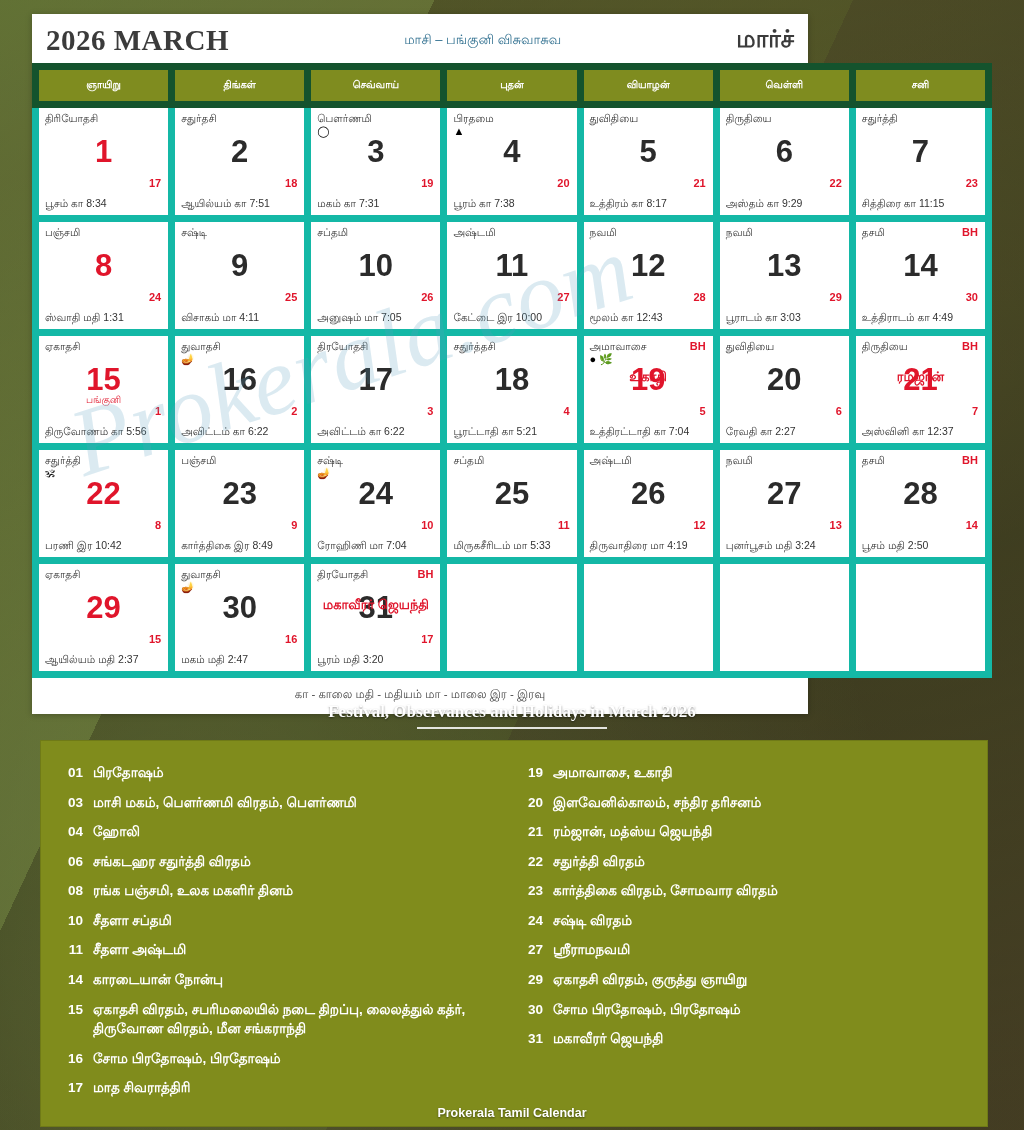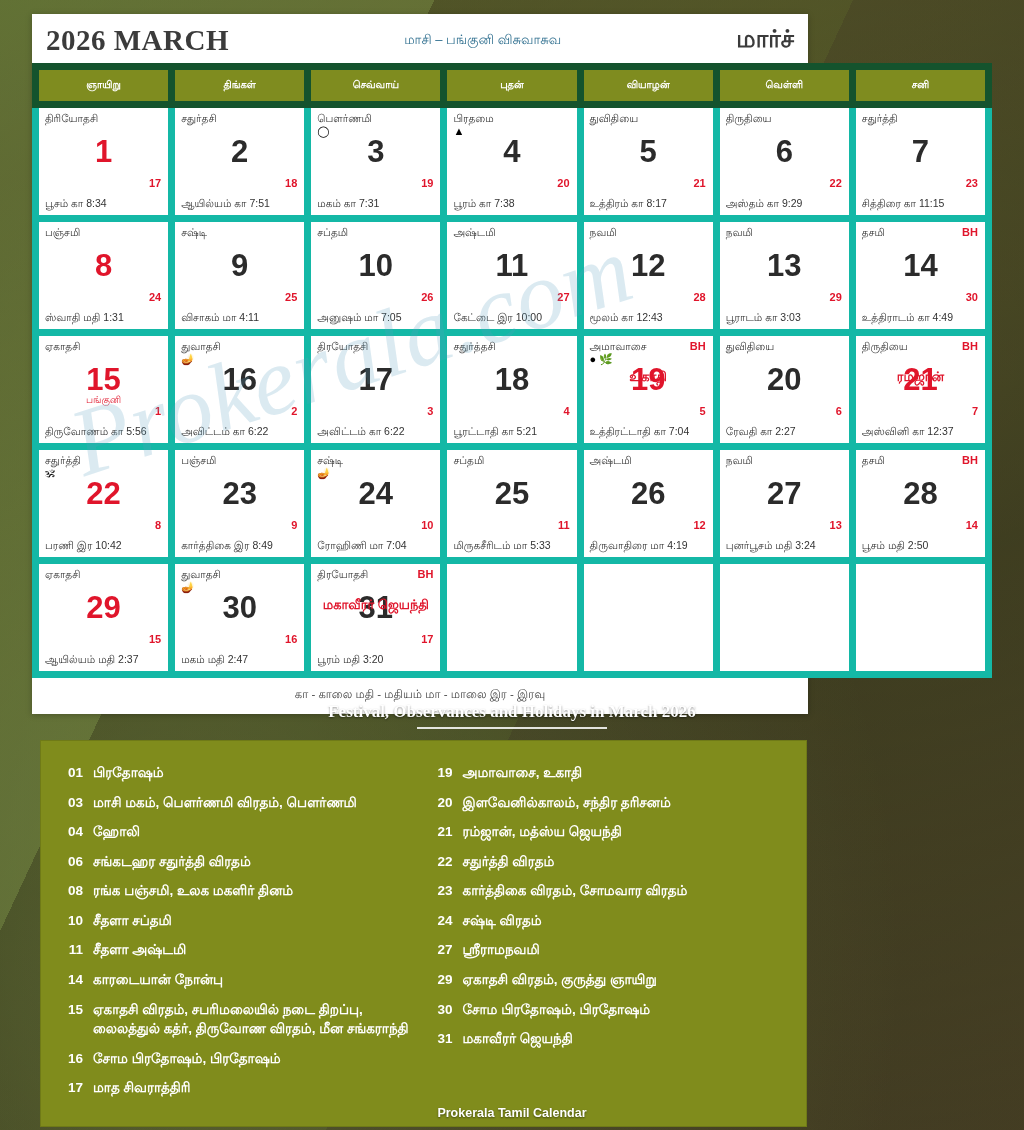--- a/index.html
+++ b/index.html
@@ -164,21 +164,21 @@
     margin-top: 8px;
   }
   .fest-underline {
     width: 190px; height: 2px;
     background: rgba(255,255,255,.85);
     margin: 5px auto 0 auto;
   }
   .fest-box {
     position: absolute;
     left: 40px; top: 740px;
-    width: 767px;
+    width: 948px;
     min-height: 345px;
     background: #808c1c;
     border: 1px solid #6f7a17;
     padding: 22px 18px 18px 18px;
     display: flex;
     gap: 10px;
   }
   .fest-col { flex: 1 1 50%; }
   .fest-row {
     display: flex;

